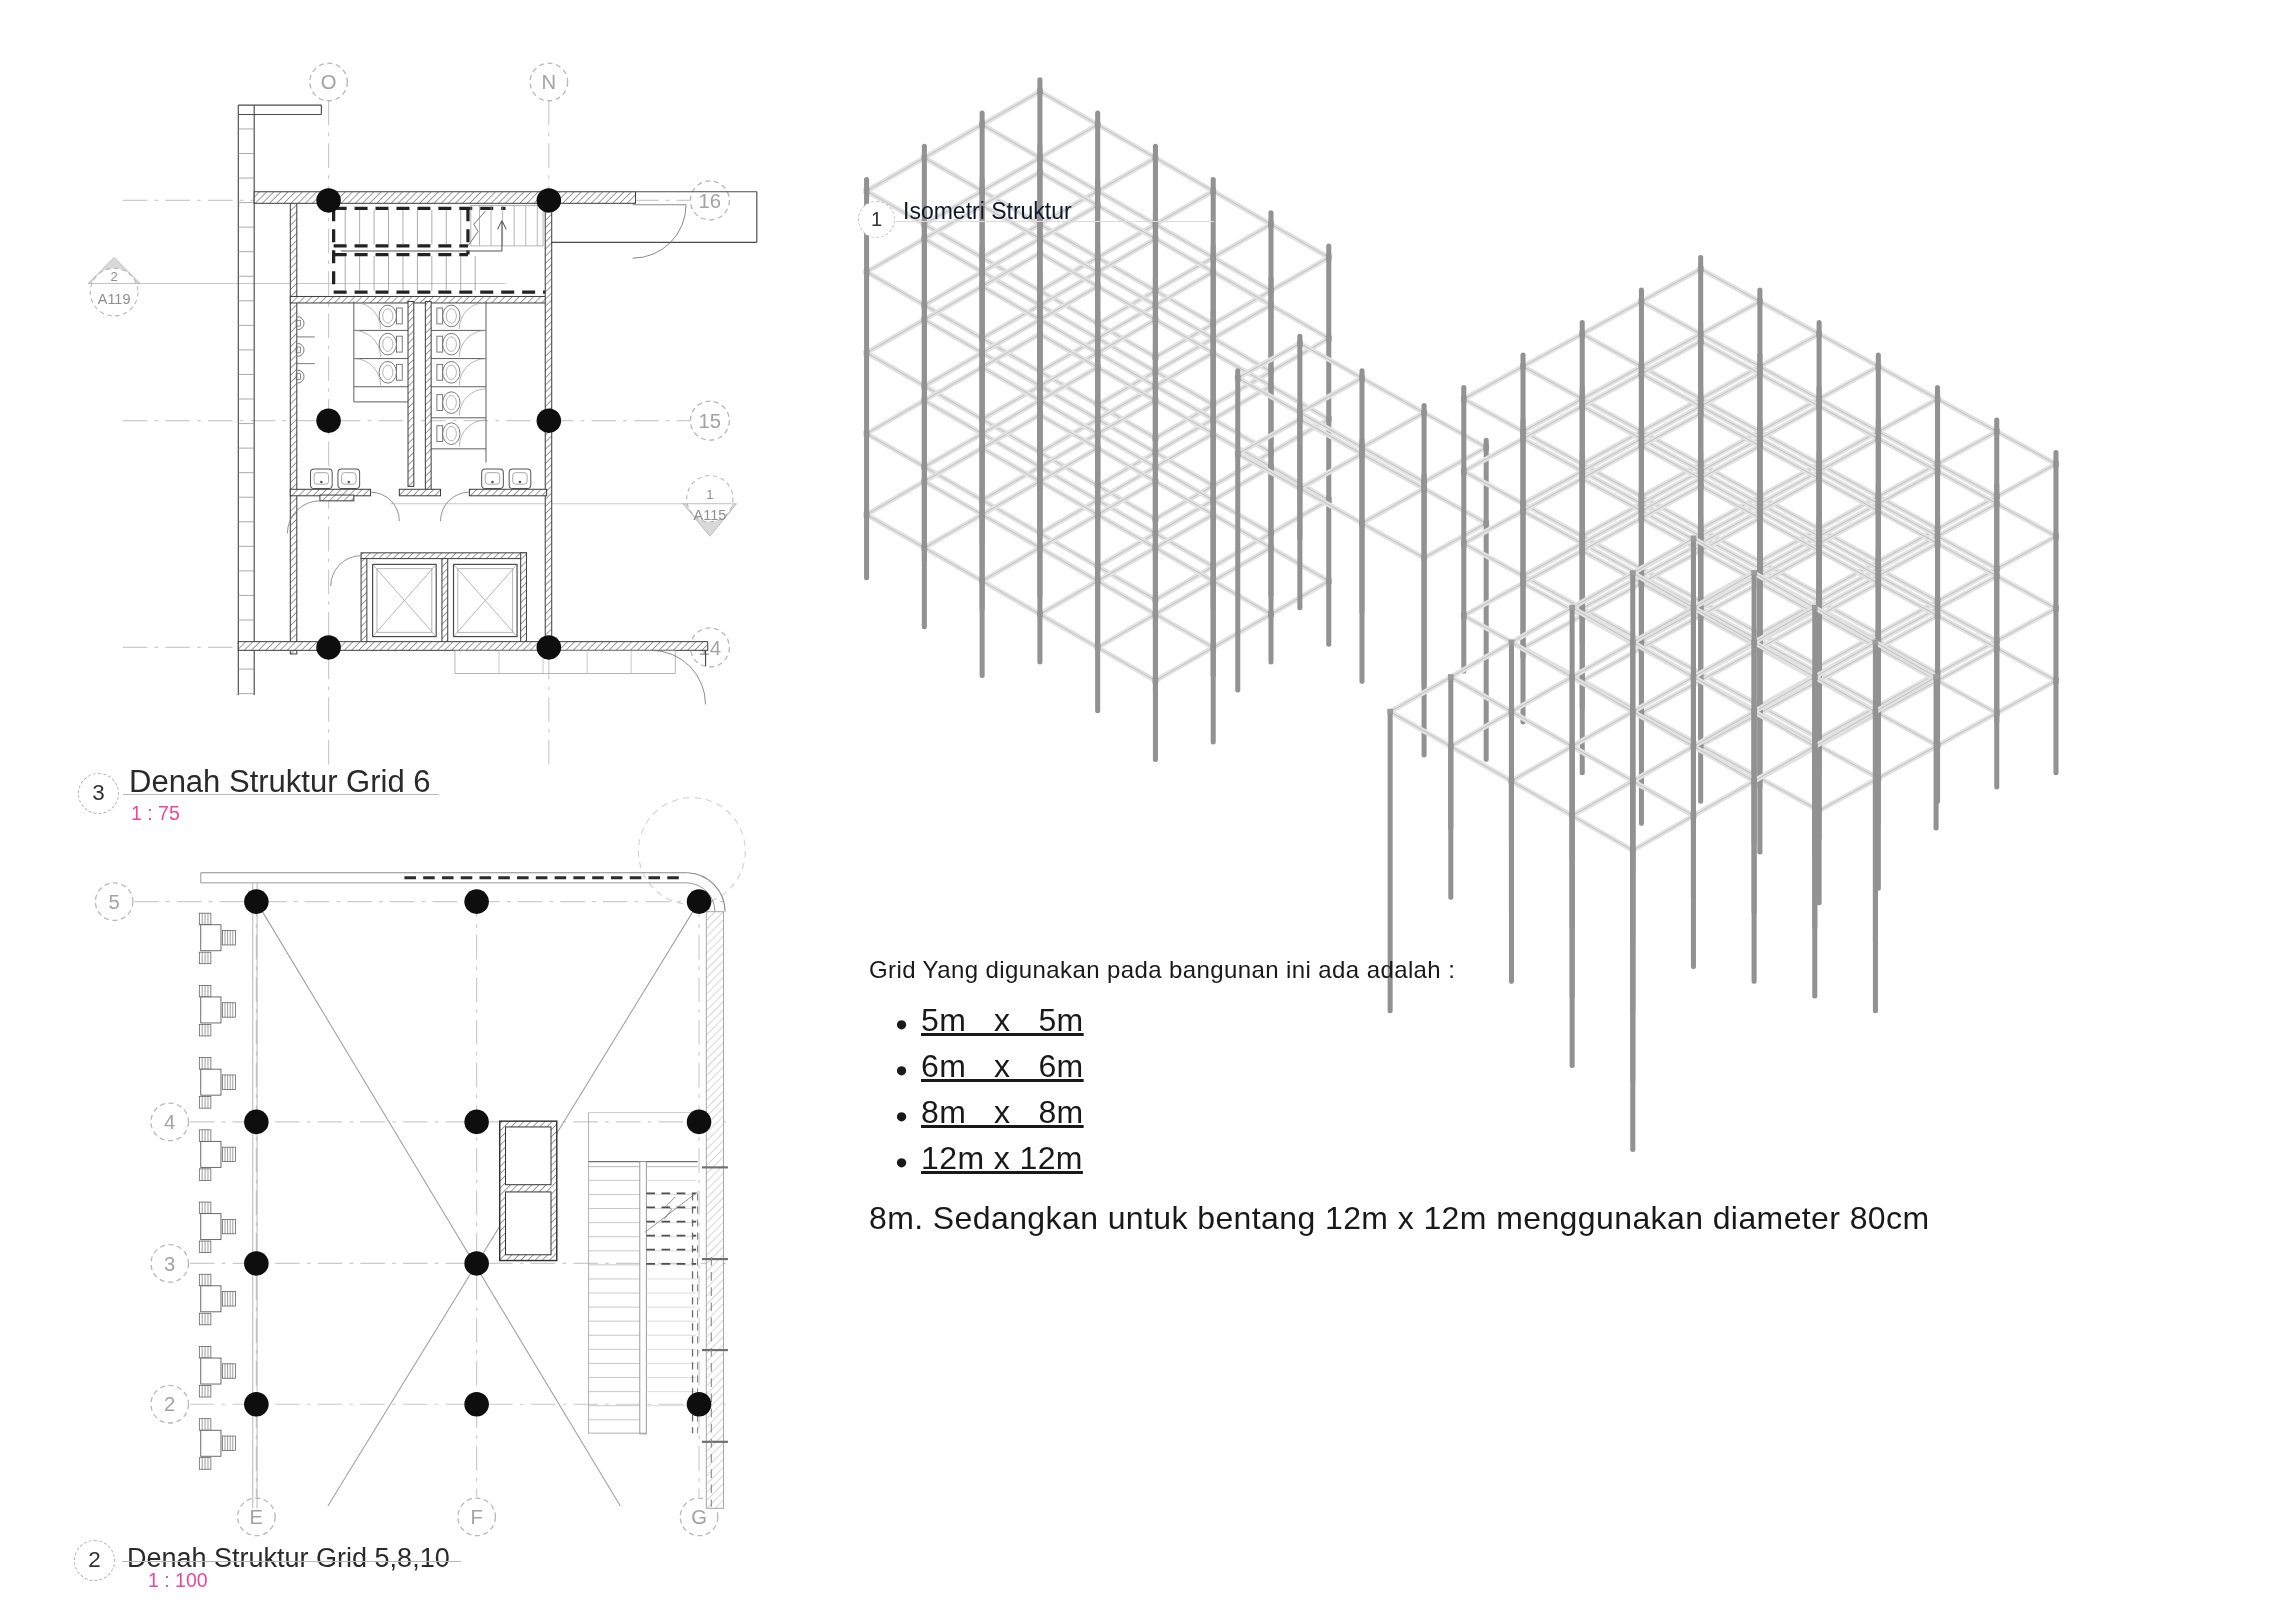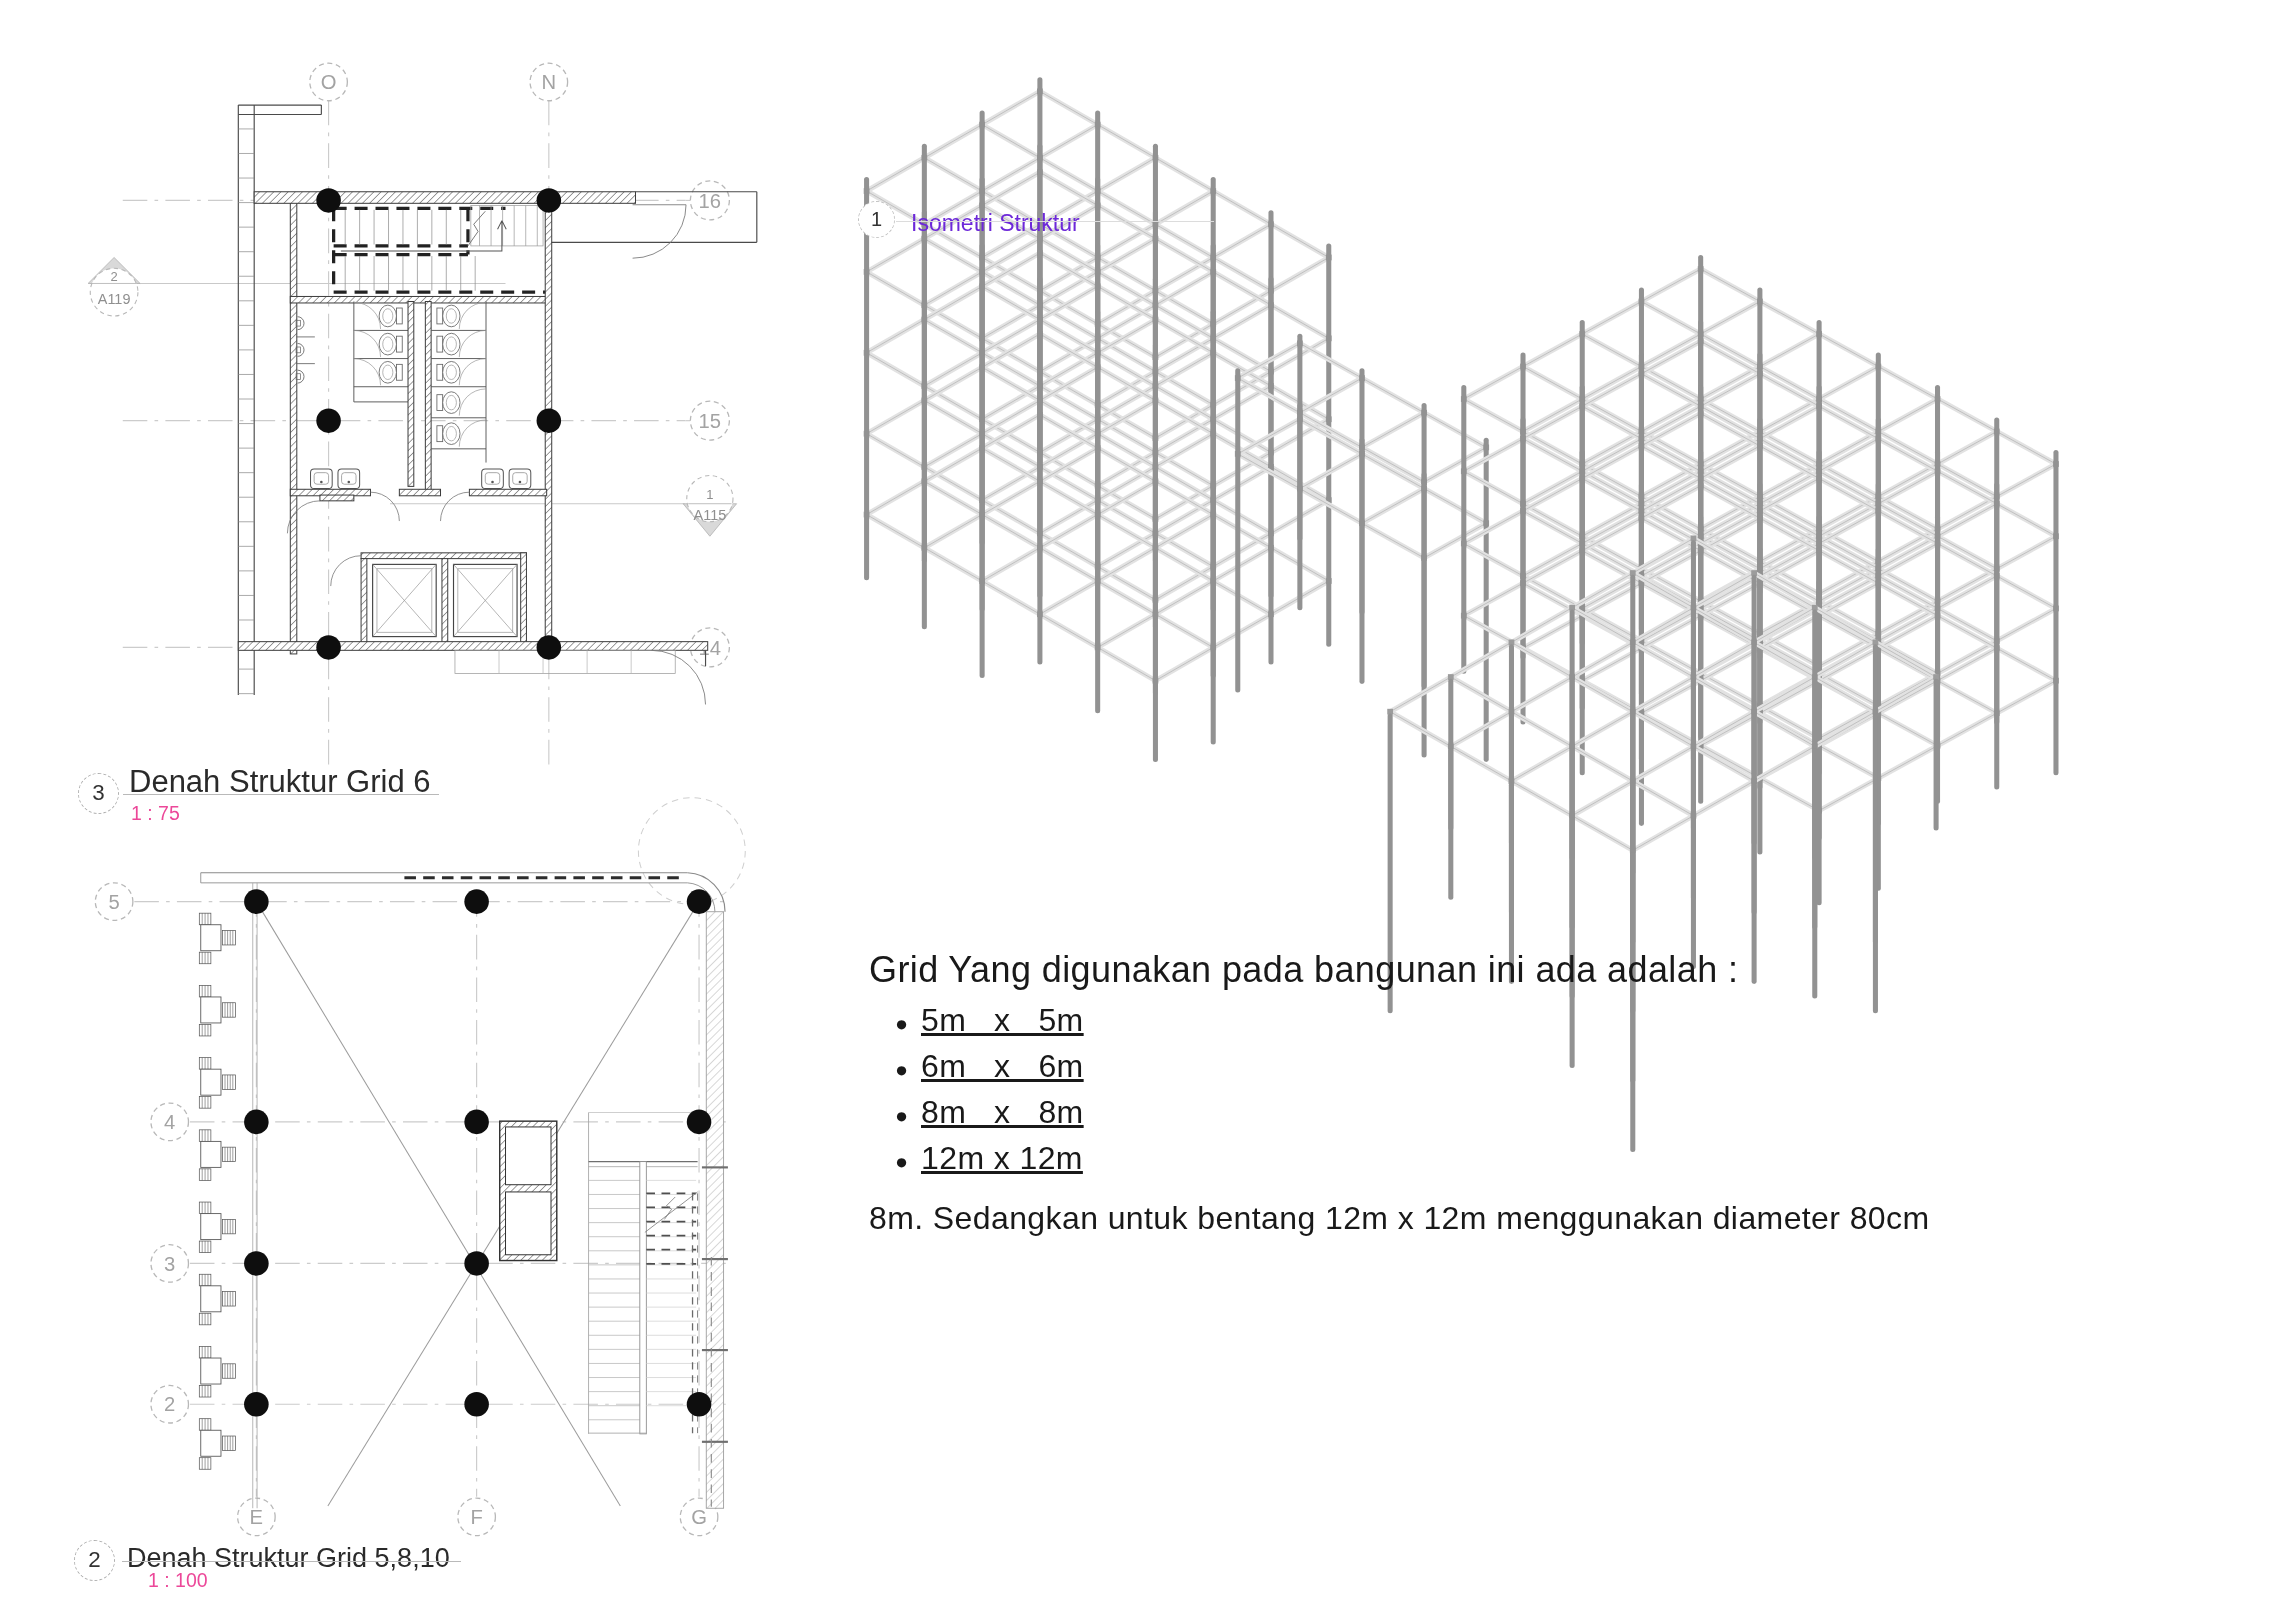--- a/index.html
+++ b/index.html
@@ -6,21 +6,21 @@
   .sheet{position:relative;width:2295px;height:1622px;background:#ffffff;overflow:hidden;
          font-family:"Liberation Sans", sans-serif;}
   svg{position:absolute;left:0;top:0;}
   .view-label{position:absolute;}
   .vl-circle{position:absolute;border:1.4px dashed #b0b0b0;border-radius:50%;
              display:flex;align-items:center;justify-content:center;color:#333;background:#fff;}
   .vl-title{position:absolute;color:#2a2a2a;white-space:nowrap;}
   .vl-line{position:absolute;height:0;border-top:1.4px solid #b9b9b9;}
   .vl-scale{position:absolute;color:#ec4899;white-space:nowrap;}
   .notes{position:absolute;left:869px;top:951px;width:1170px;color:#191919;}
-  .notes-heading{font-size:36px;line-height:38px;letter-spacing:0.4px;}
+  .notes-heading{font-size:24px;line-height:38px;letter-spacing:0.4px;}
   .notes-list{margin:10px 0 0 0;padding:0;list-style:none;}
   .notes-list li{display:flex;align-items:baseline;font-size:32px;line-height:43px;}
   .bullet-dot{width:26px;padding-left:26px;font-size:21.7px;}
   .bullet-text{white-space:pre;letter-spacing:0.4px;text-decoration:underline;}
   .notes-para{margin-top:14.4px;font-size:32px;line-height:42px;letter-spacing:0.4px;white-space:nowrap;}
 </style>
 </head>
 <body>
 
 <div class="sheet">
@@ -1128,21 +1128,21 @@
     </div>
     <div class="vl-title" style="left:53px;top:12px;font-size:27px;">Denah Struktur Grid 5,8,10</div>
     <div class="vl-line" style="left:48px;top:30px;width:339px;"></div>
     <div class="vl-scale" style="left:58px;top:38px;font-size:19.5px;margin-left:16px;">1 : 100</div>
   </div>
 
   <div class="view-label" style="left:858px;top:194px;width:404px;height:51px;">
     <div class="vl-circle" style="left:0;top:7.2px;width:35px;height:35px;font-size:20px;border-color:#c2c2c2;">
       <span>1</span>
     </div>
-    <div class="vl-title" style="left:45px;top:16px;font-size:23px;color:#6d28d9;margin-left:8px;">Isometri Struktur</div>
+    <div class="vl-title" style="left:45px;top:4px;font-size:23px;color:#0f172a;">Isometri Struktur</div>
     <div class="vl-line" style="left:38px;top:27.4px;width:318px;border-color:#dcdcdc;"></div>
   </div>
 
   <div class="notes">
     <div class="notes-heading">Grid Yang digunakan pada bangunan ini ada adalah :</div>
     <ul class="notes-list">
       <li>
           <span class="bullet-dot">●</span>
           <span class="bullet-text">5m   x   5m</span>
         </li>

